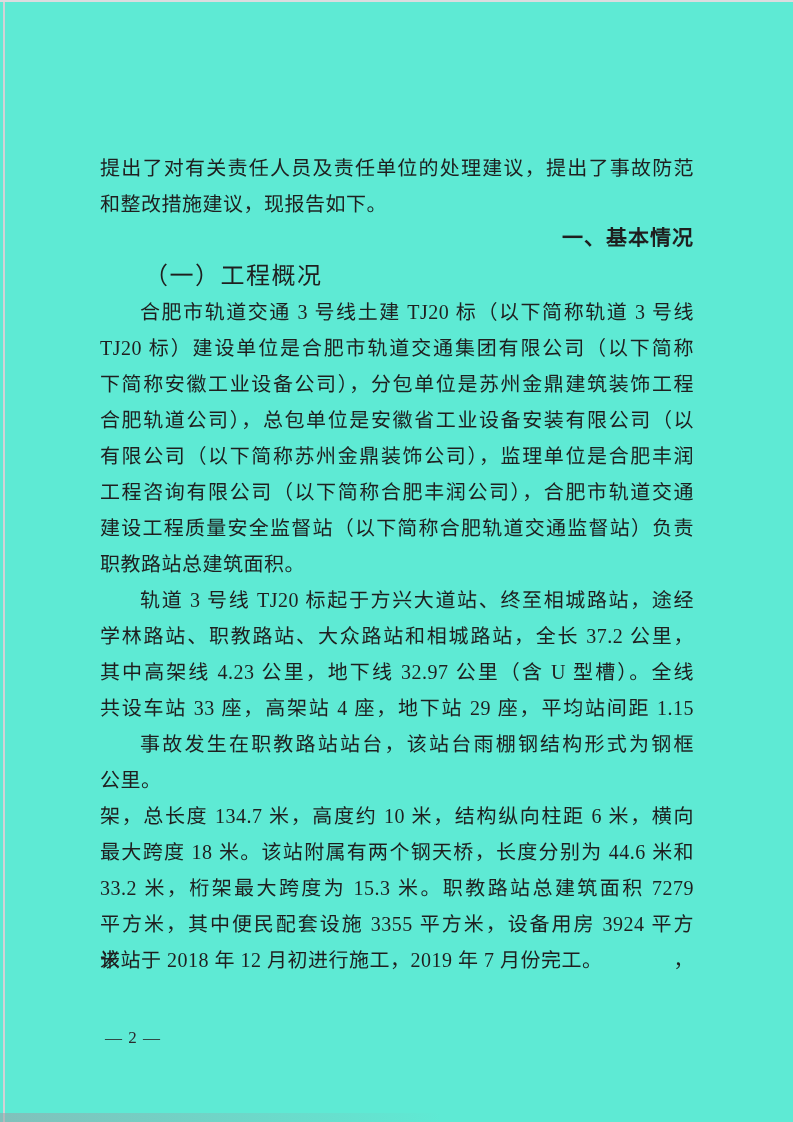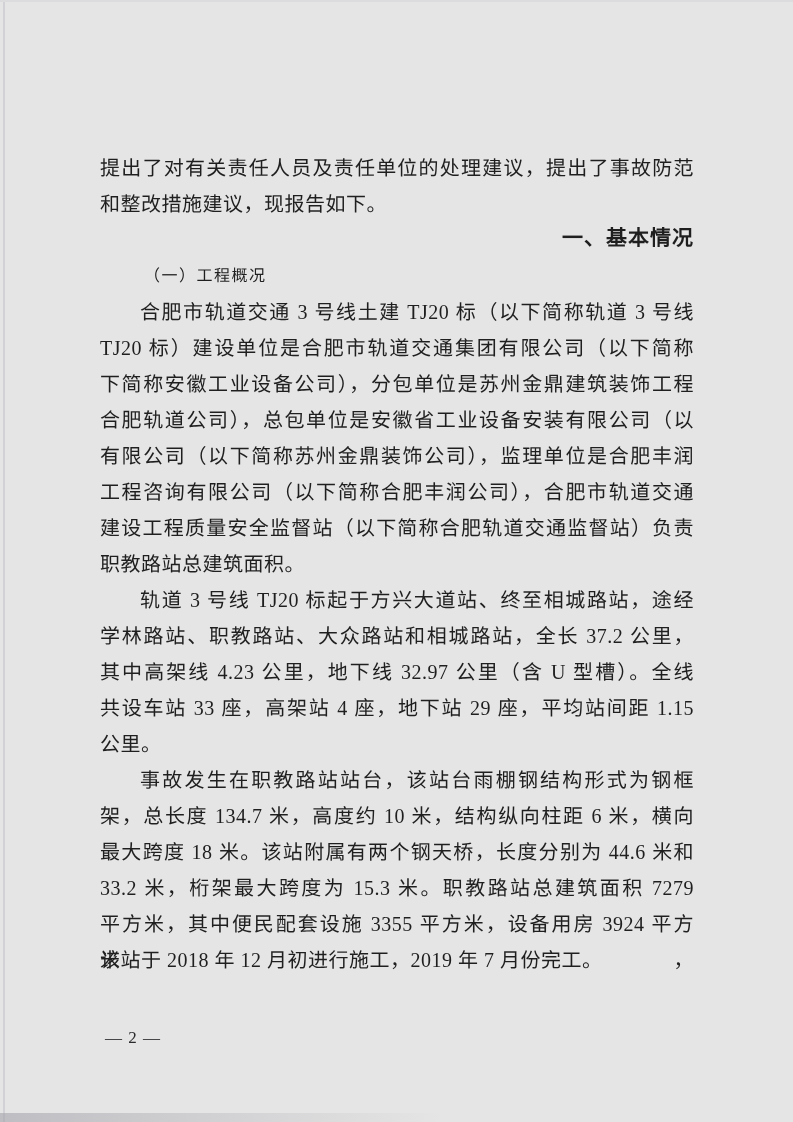--- a/index.html
+++ b/index.html
@@ -4,21 +4,21 @@
 <style>
   html, body {
     margin: 0;
     padding: 0;
     background: #ffffff;
   }
   .page {
     position: relative;
     width: 793px;
     height: 1122px;
-    background: #e5e5e5;
+    background: #5eead4;
     overflow: hidden;
     font-family: "Liberation Serif", "DejaVu Serif", serif;
     color: #1f1f1f;
   }
   
   .scan-edge-left {
     position: absolute;
     left: 3px; top: 0;
     width: 2px; height: 1122px;
     background: #d2d2d6;
@@ -65,21 +65,21 @@
     font-family: Liberation Mono, monospace;
     font-weight: bold;
     font-size: 21px;
     letter-spacing: 1px;
     text-align: right;
   }
   .h2 {
     height: 36px;
     line-height: 36px;
     padding-left: 44px;
-    font-size: 16px;
+    font-size: 24px;
     letter-spacing: 1.5px;
     text-align: left;
   }
   .page-number {
     position: absolute;
     left: 98px;
     top: 1026px;
     width: 70px;
     height: 24px;
     line-height: 24px;
@@ -113,23 +113,23 @@
     <div class="tl">合肥轨道公司），总包单位是安徽省工业设备安装有限公司（以</div>
     <div class="tl">有限公司（以下简称苏州金鼎装饰公司），监理单位是合肥丰润</div>
     <div class="tl">工程咨询有限公司（以下简称合肥丰润公司），合肥市轨道交通</div>
     <div class="tl">建设工程质量安全监督站（以下简称合肥轨道交通监督站）负责</div>
     <div class="tl end">职教路站总建筑面积。</div>
 
     <div class="tl ind">轨道 3 号线 TJ20 标起于方兴大道站、终至相城路站，途经</div>
     <div class="tl">学林路站、职教路站、大众路站和相城路站，全长 37.2 公里，</div>
     <div class="tl">其中高架线 4.23 公里，地下线 32.97 公里（含 U 型槽）。全线</div>
     <div class="tl">共设车站 33 座，高架站 4 座，地下站 29 座，平均站间距 1.15</div>
+    <div class="tl ind">事故发生在职教路站站台，该站台雨棚钢结构形式为钢框</div>
+
     <div class="tl end">公里。</div>
-
-    <div class="tl ind">事故发生在职教路站站台，该站台雨棚钢结构形式为钢框</div>
     <div class="tl">架，总长度 134.7 米，高度约 10 米，结构纵向柱距 6 米，横向</div>
     <div class="tl">最大跨度 18 米。该站附属有两个钢天桥，长度分别为 44.6 米和</div>
     <div class="tl">33.2 米，桁架最大跨度为 15.3 米。职教路站总建筑面积 7279</div>
     <div class="tl">平方米，其中便民配套设施 3355 平方米，设备用房 3924 平方米，</div>
     <div class="tl end">该站于 2018 年 12 月初进行施工，2019 年 7 月份完工。</div>
 
   </main>
 
   <footer class="page-number">— 2 —</footer>
 

